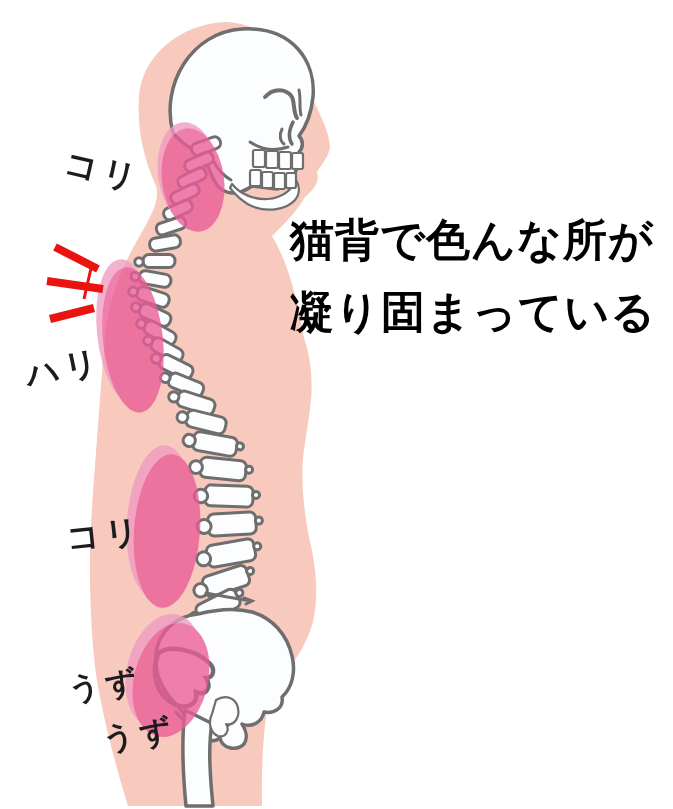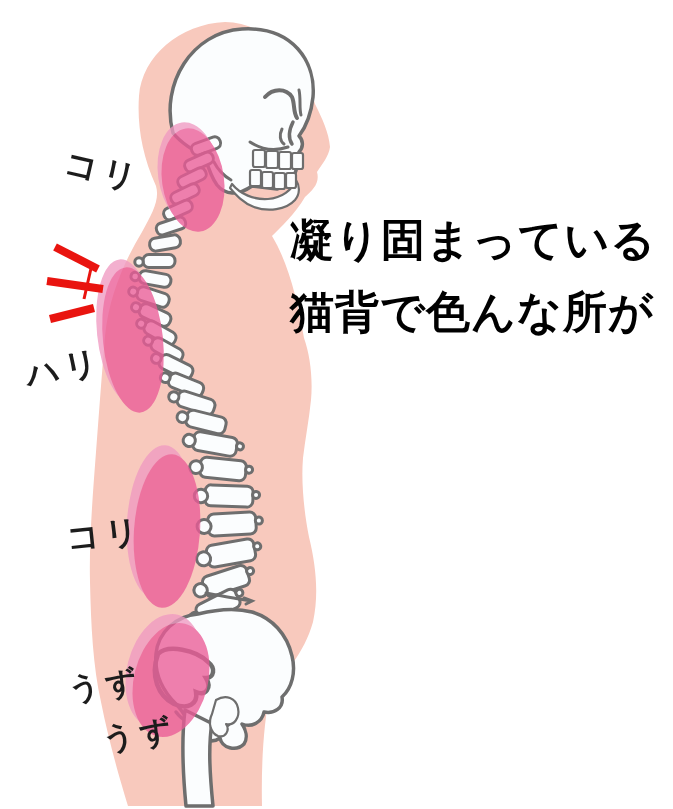--- a/index.html
+++ b/index.html
@@ -269,16 +269,16 @@
     </g>
   </svg>
 
   <div class="pain-label" style="left:70px;top:141px;transform:rotate(13deg);">コリ</div>
   <div class="pain-label" style="left:22px;top:354px;transform:rotate(-11deg);">ハリ</div>
   <div class="pain-label" style="left:64px;top:517px;transform:rotate(-6deg);">コリ</div>
   <div class="pain-label" style="left:66px;top:669px;transform:rotate(-7deg);font-size:31px;">うず</div>
   <div class="pain-label" style="left:100px;top:719px;transform:rotate(-8deg);font-size:31px;">うず</div>
 
   <div class="caption">
+    <div>猫背で色んな所が</div>
     <div>凝り固まっている</div>
-    <div>猫背で色んな所が</div>
   </div>
 </div>
 
 </body></html>

